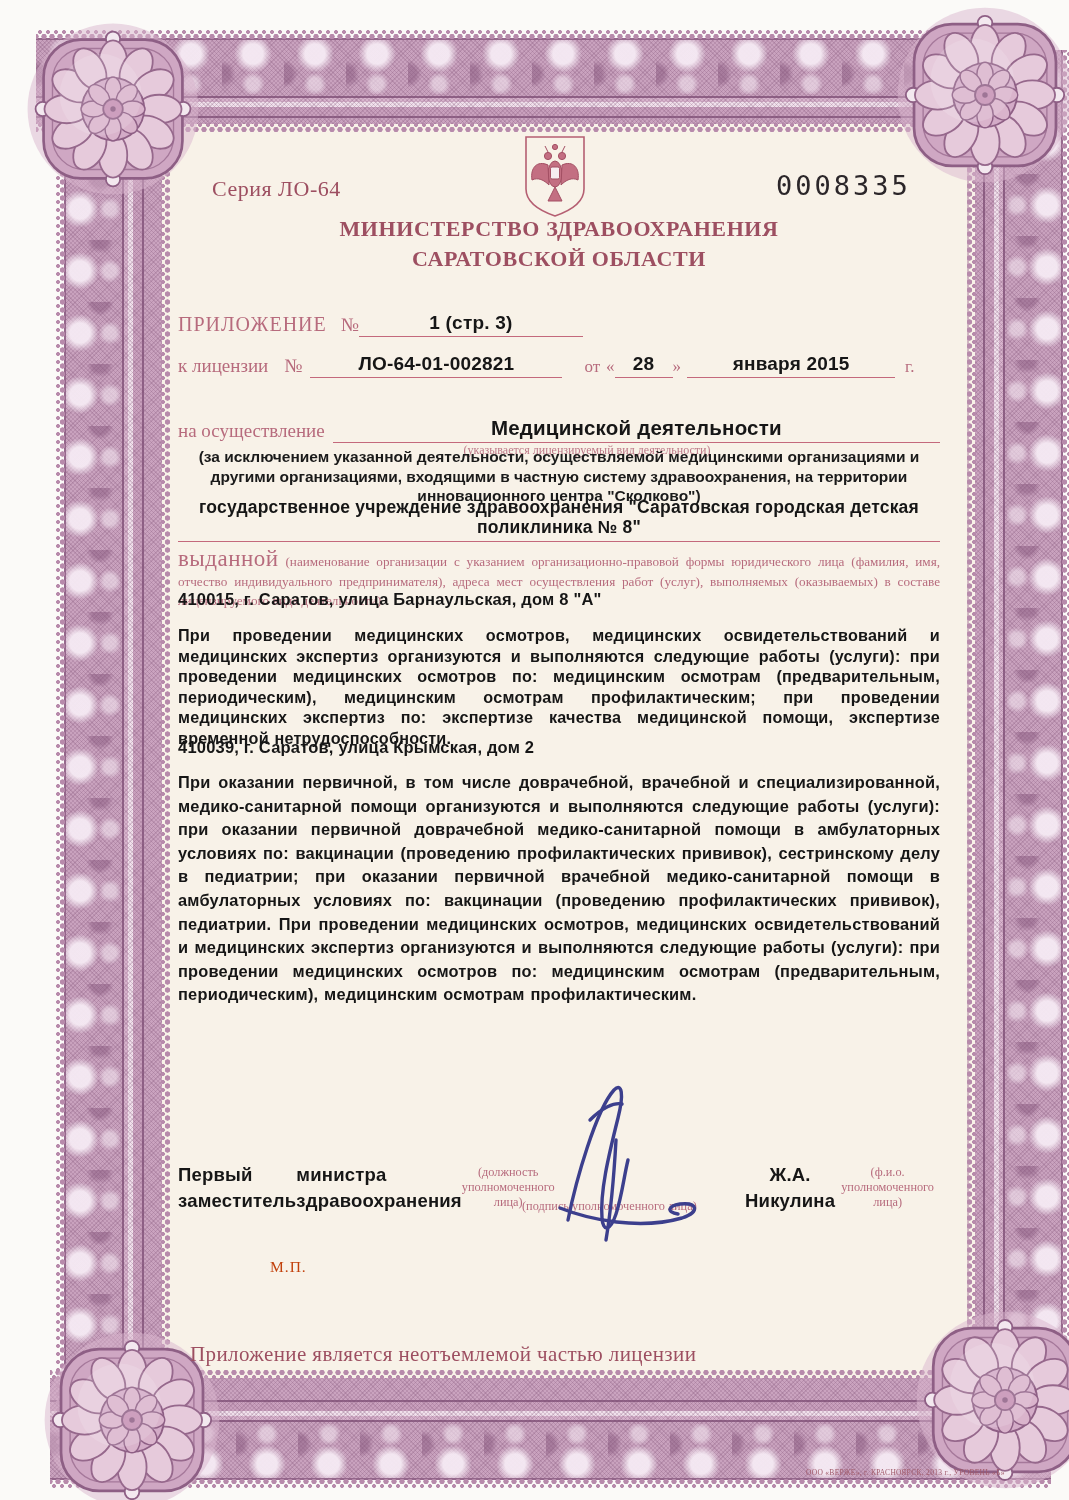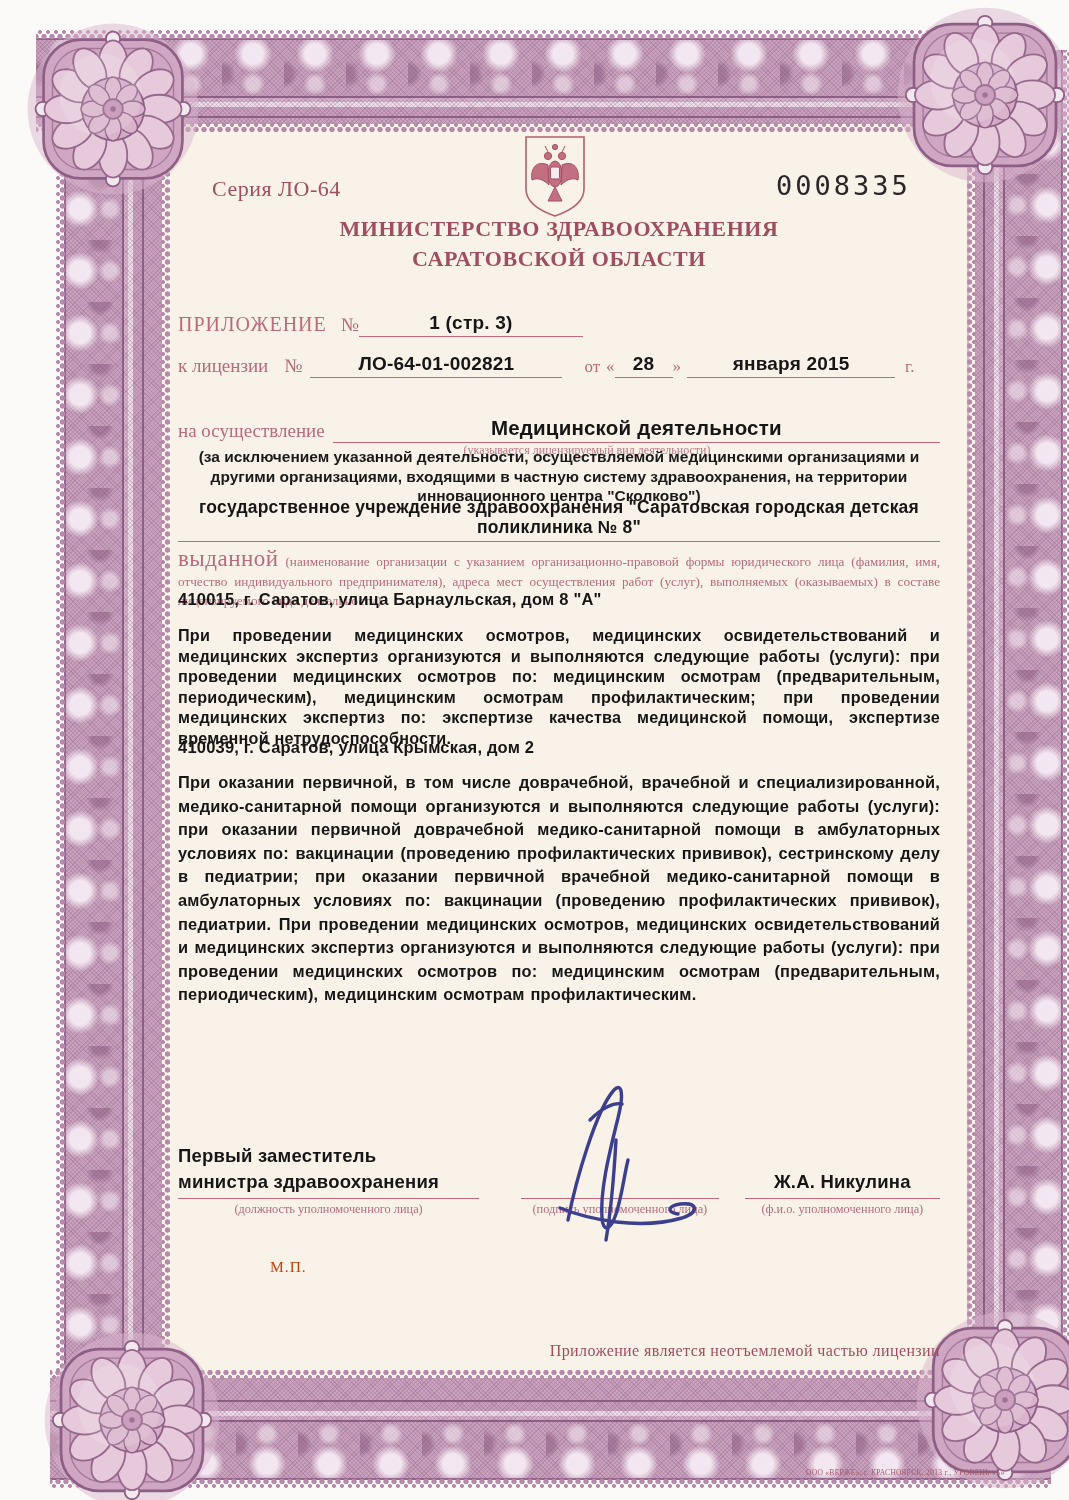--- a/index.html
+++ b/index.html
@@ -100,28 +100,28 @@
     text-align:justify;}
   .issued .big{font-size:23px; letter-spacing:.5px;}
   .address{left:0; right:0; font-size:16.5px;}
   .addr1{top:460px;} .addr2{top:608px;}
   .para{left:0; right:0; text-align:justify; font-size:16.2px;
     word-spacing:1px;}
   .para1{top:495px; line-height:20.5px;}
   .para2{top:641px; line-height:23.6px; font-size:16.4px;}
   .sig-svg{left:352px; top:950px; z-index:5;}
   .sig-row{left:0; right:0; top:1013px; display:flex; align-items:flex-end;}
-  .sig-col{display:flex; flex-direction:column;}
+  .sig-col{display:flex; flex-direction:row;margin-top:19px;}
   .sig-text{font-size:18.5px; line-height:26px;}
   .sig-line{border-bottom:1.5px solid #c4697c; margin-top:3px;}
   .sig-cap{text-align:center; font-size:12.3px; padding-top:3px;}
   .col-pos{width:302px;} .col-sign{width:198px; margin-left:42px;}
   .col-name{width:196px; margin-left:26px; text-align:center;}
   .stamp{left:92px; top:1128px; font-size:15.5px; color:#c2410c; letter-spacing:1px;}
-  .footer-note{left:1px; right:0; top:1212px; text-align:right; font-size:16px;
+  .footer-note{left:12px; right:0; top:1212px; text-align:left; font-size:21px;
     letter-spacing:.4px;}
   .imprint{
     position:absolute; left:806px; top:1468px; z-index:6;
     font-size:7.5px; color:#a05a6a; letter-spacing:.3px;
     font-family:"Liberation Serif",serif;
   }
   .emblem{left:344px; top:5px;}
 </style>
 </head>
 <body>

